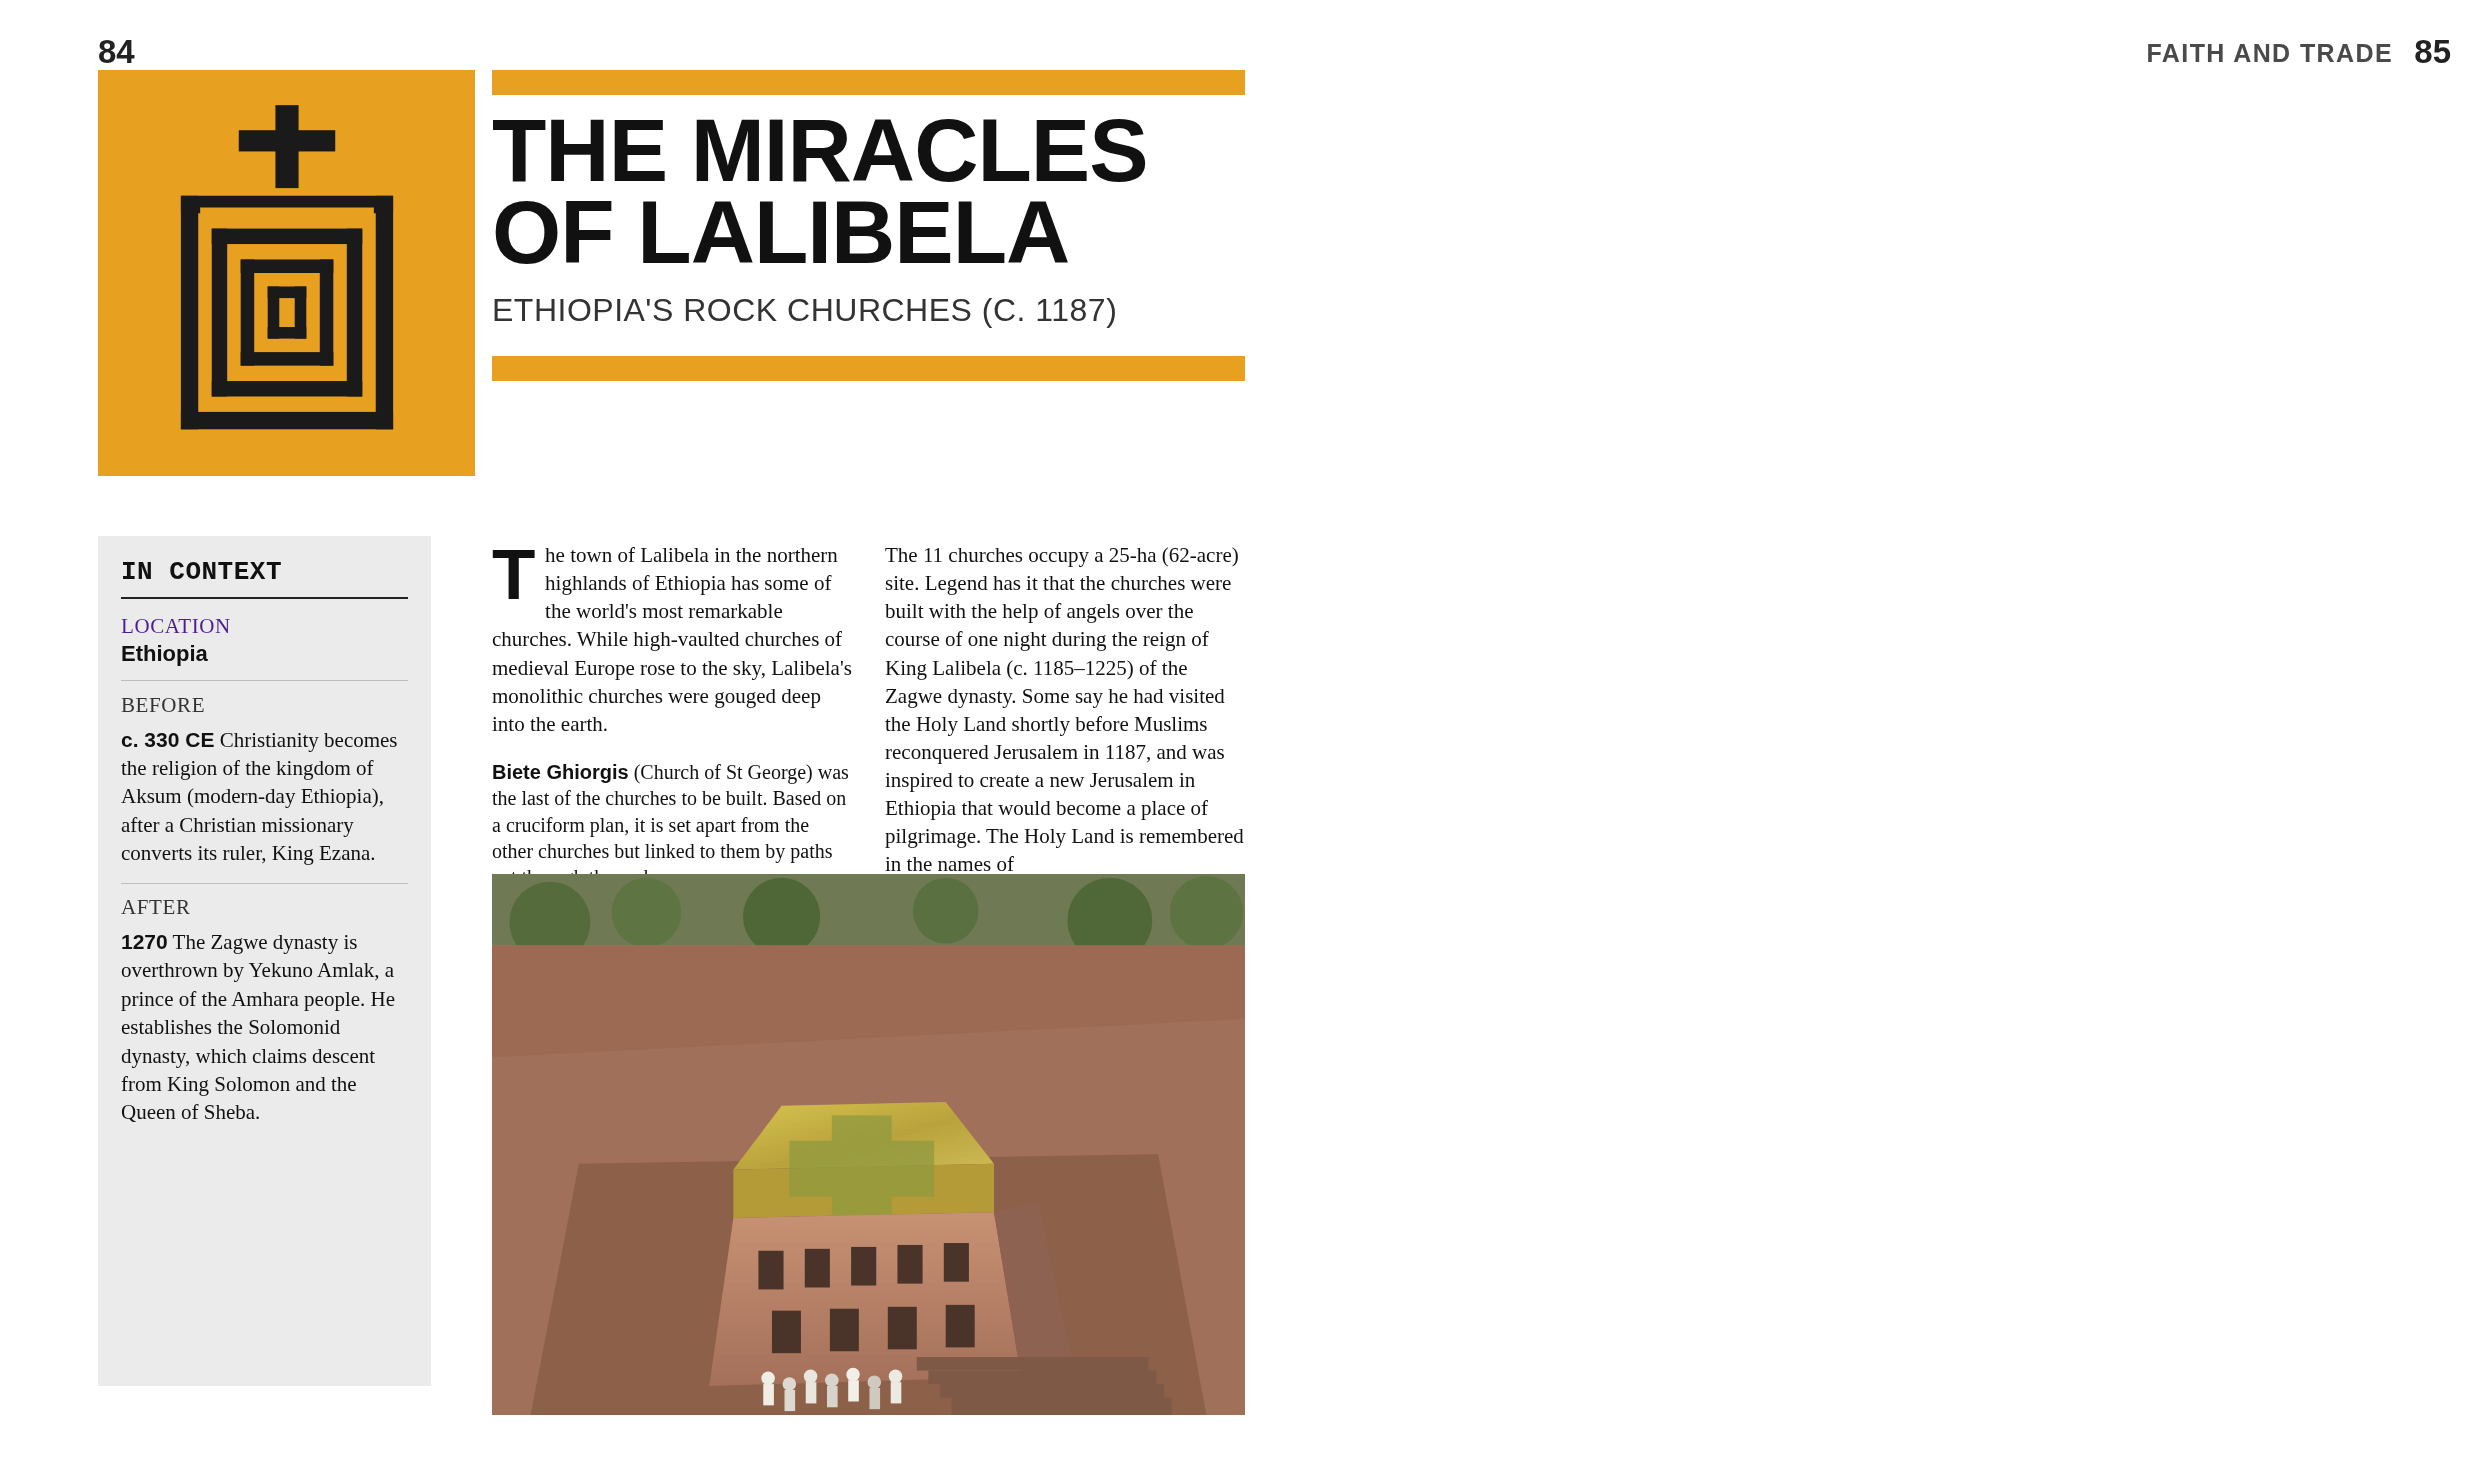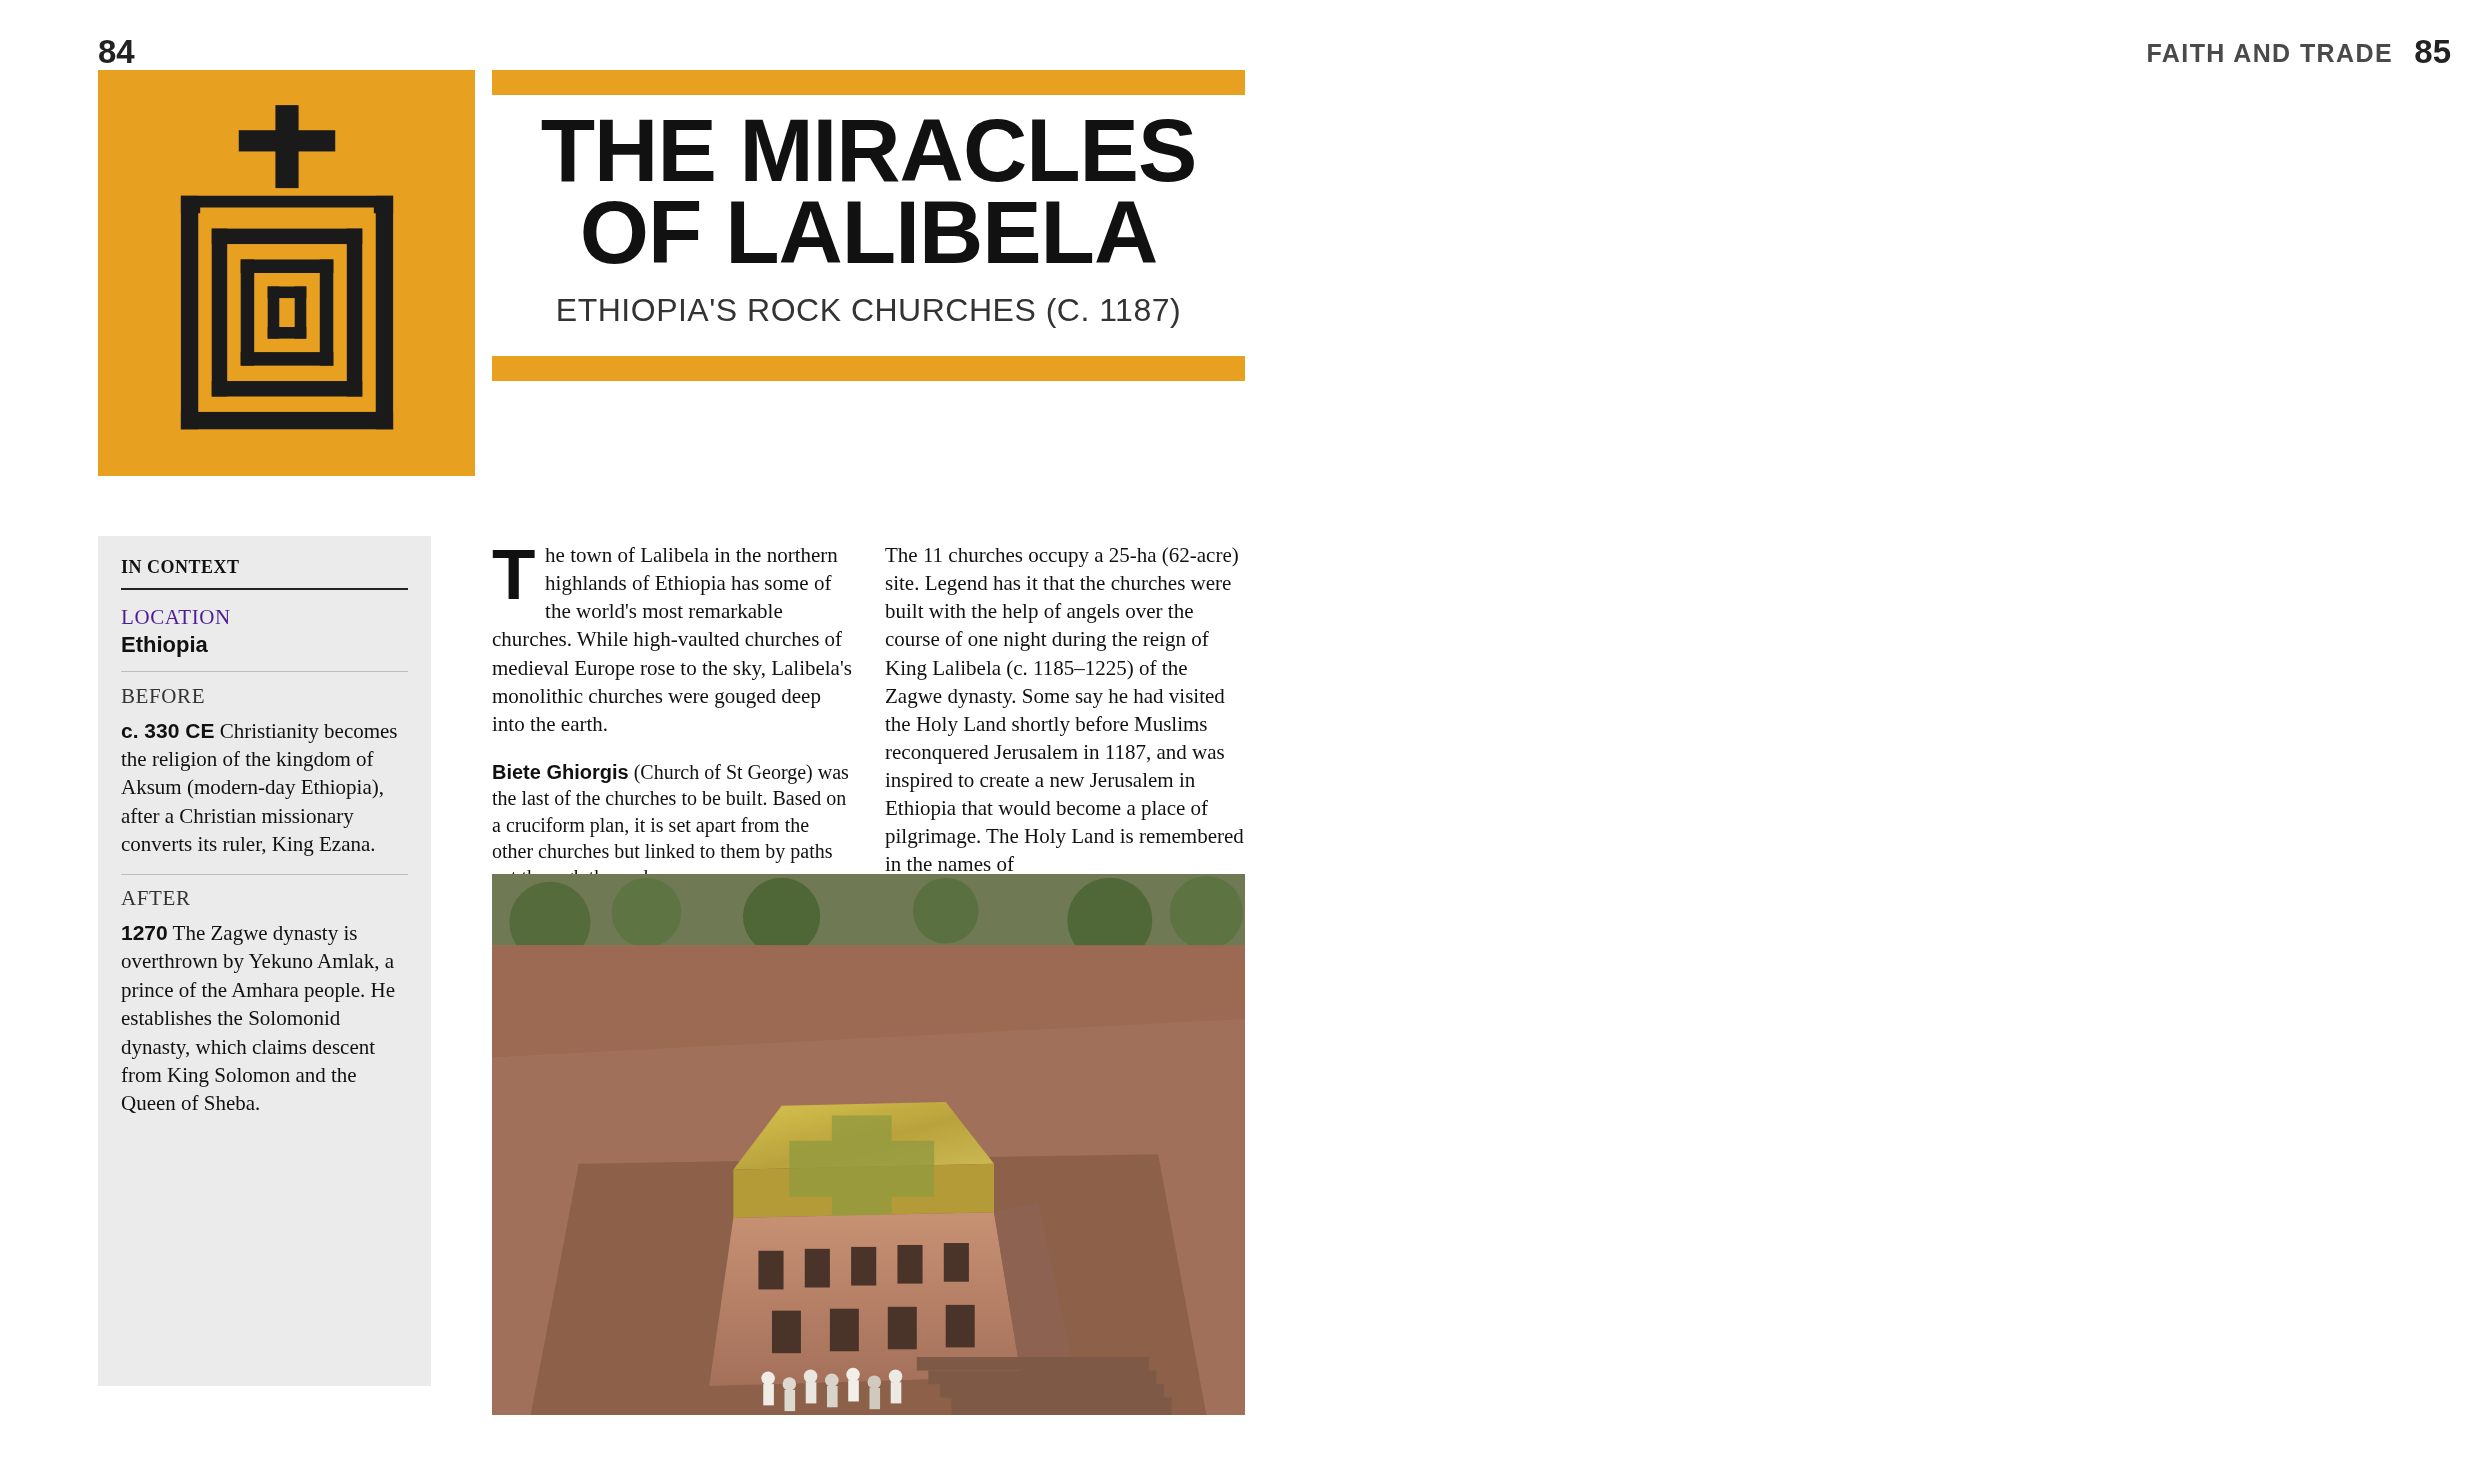--- a/index.html
+++ b/index.html
@@ -28,21 +28,21 @@
     font-weight:bold;font-size:25px;letter-spacing:1.4px;color:#4a4a4a;
   }
 
   
   .ornament{
     position:absolute;left:60px;top:70px;width:377px;height:406px;
     background:#e8a020;
   }
   .ornament svg{display:block;margin:0 auto;padding-top:17.4px;}
 
-  .title-block{position:absolute;left:454px;top:70px;width:753px;text-align:center;}
+  .title-block{position:absolute;left:454px;top:70px;width:753px;}
   .rule-top{height:25px;background:#e8a020;width:753px;}
   .maintitle{
     font-family:"Liberation Sans",sans-serif;
     font-weight:bold;font-size:89px;line-height:0.92;
     letter-spacing:-1px;margin:15.4px 0 0 0;color:#111;
     text-transform:uppercase;
   }
   .subtitle{
     font-family:"Liberation Sans",sans-serif;
     font-weight:normal;font-size:32px;letter-spacing:0.5px;
@@ -50,22 +50,22 @@
   }
   .rule-bottom{height:25px;background:#e8a020;width:753px;margin-top:27px;}
 
   
   .incontext{
     position:absolute;left:60px;top:536px;width:333px;
     background:#ebebeb;padding:21px 23px 27px 23px;box-sizing:border-box;
     min-height:850px;
   }
   .ic-title{
-    font-family:Liberation Serif, serif;
-    font-weight:bold;font-size:18px;letter-spacing:0.5px;
+    font-family:Liberation Mono, monospace;
+    font-weight:bold;font-size:26px;letter-spacing:0.5px;
     border-bottom:2.9px solid #222;padding-bottom:9.7px;margin-bottom:15.4px;
   }
   .ic-label{font-size:21px;letter-spacing:0.6px;margin-top:3.9px;color:#4c1d95;}
   .ic-value{font-family:"Liberation Sans",sans-serif;font-weight:bold;font-size:22px;margin:1.9px 0 13.5px 0;}
   .ic-sep{height:1px;background:#bdbdbd;margin:9.7px 0 11.6px 0;}
   .ic-head{font-size:21px;letter-spacing:0.6px;margin:1.9px 0 7.7px 0;color:#333;}
   .ic-para{font-size:21px;line-height:1.35;margin:0 0 15.4px 0;}
   .ic-para b{font-family:"Liberation Sans",sans-serif;font-size:21px;text-align:center;}
 
   

